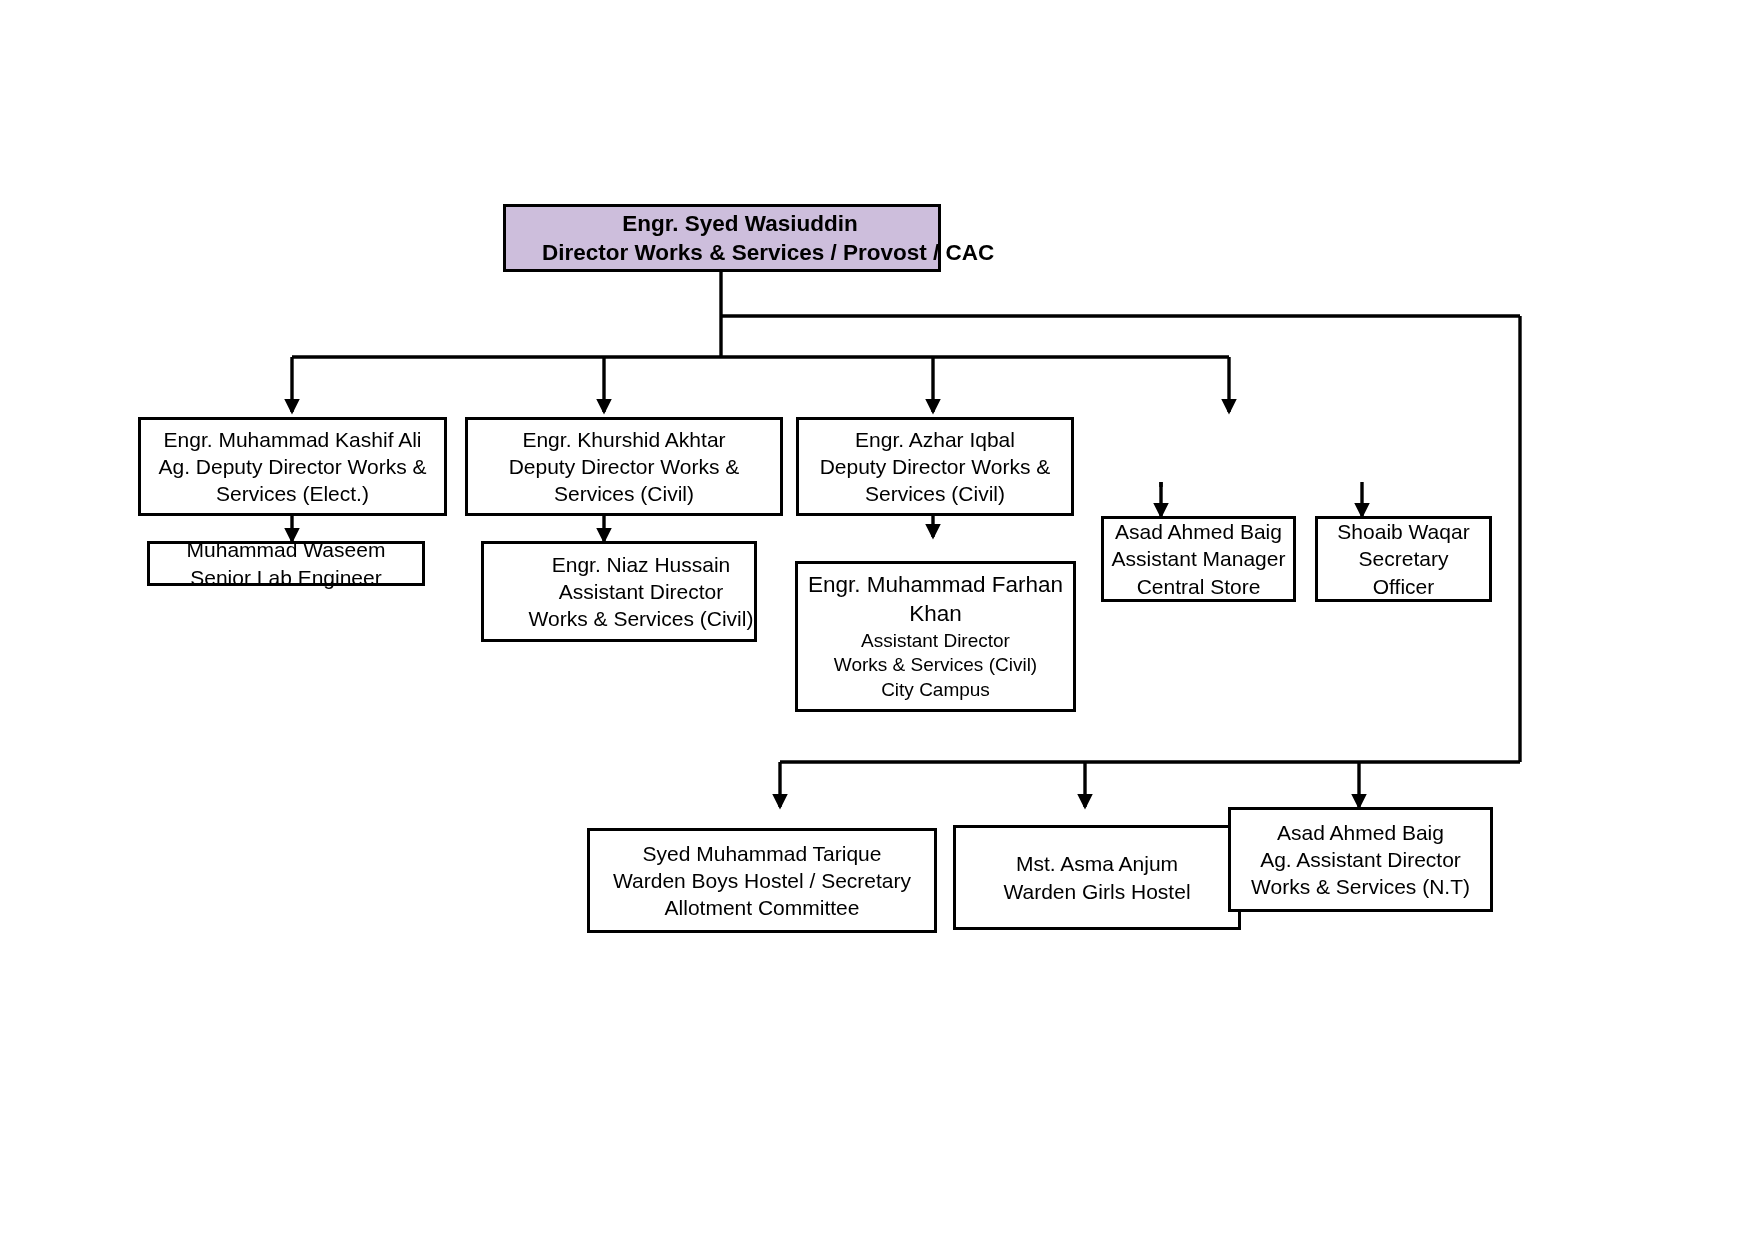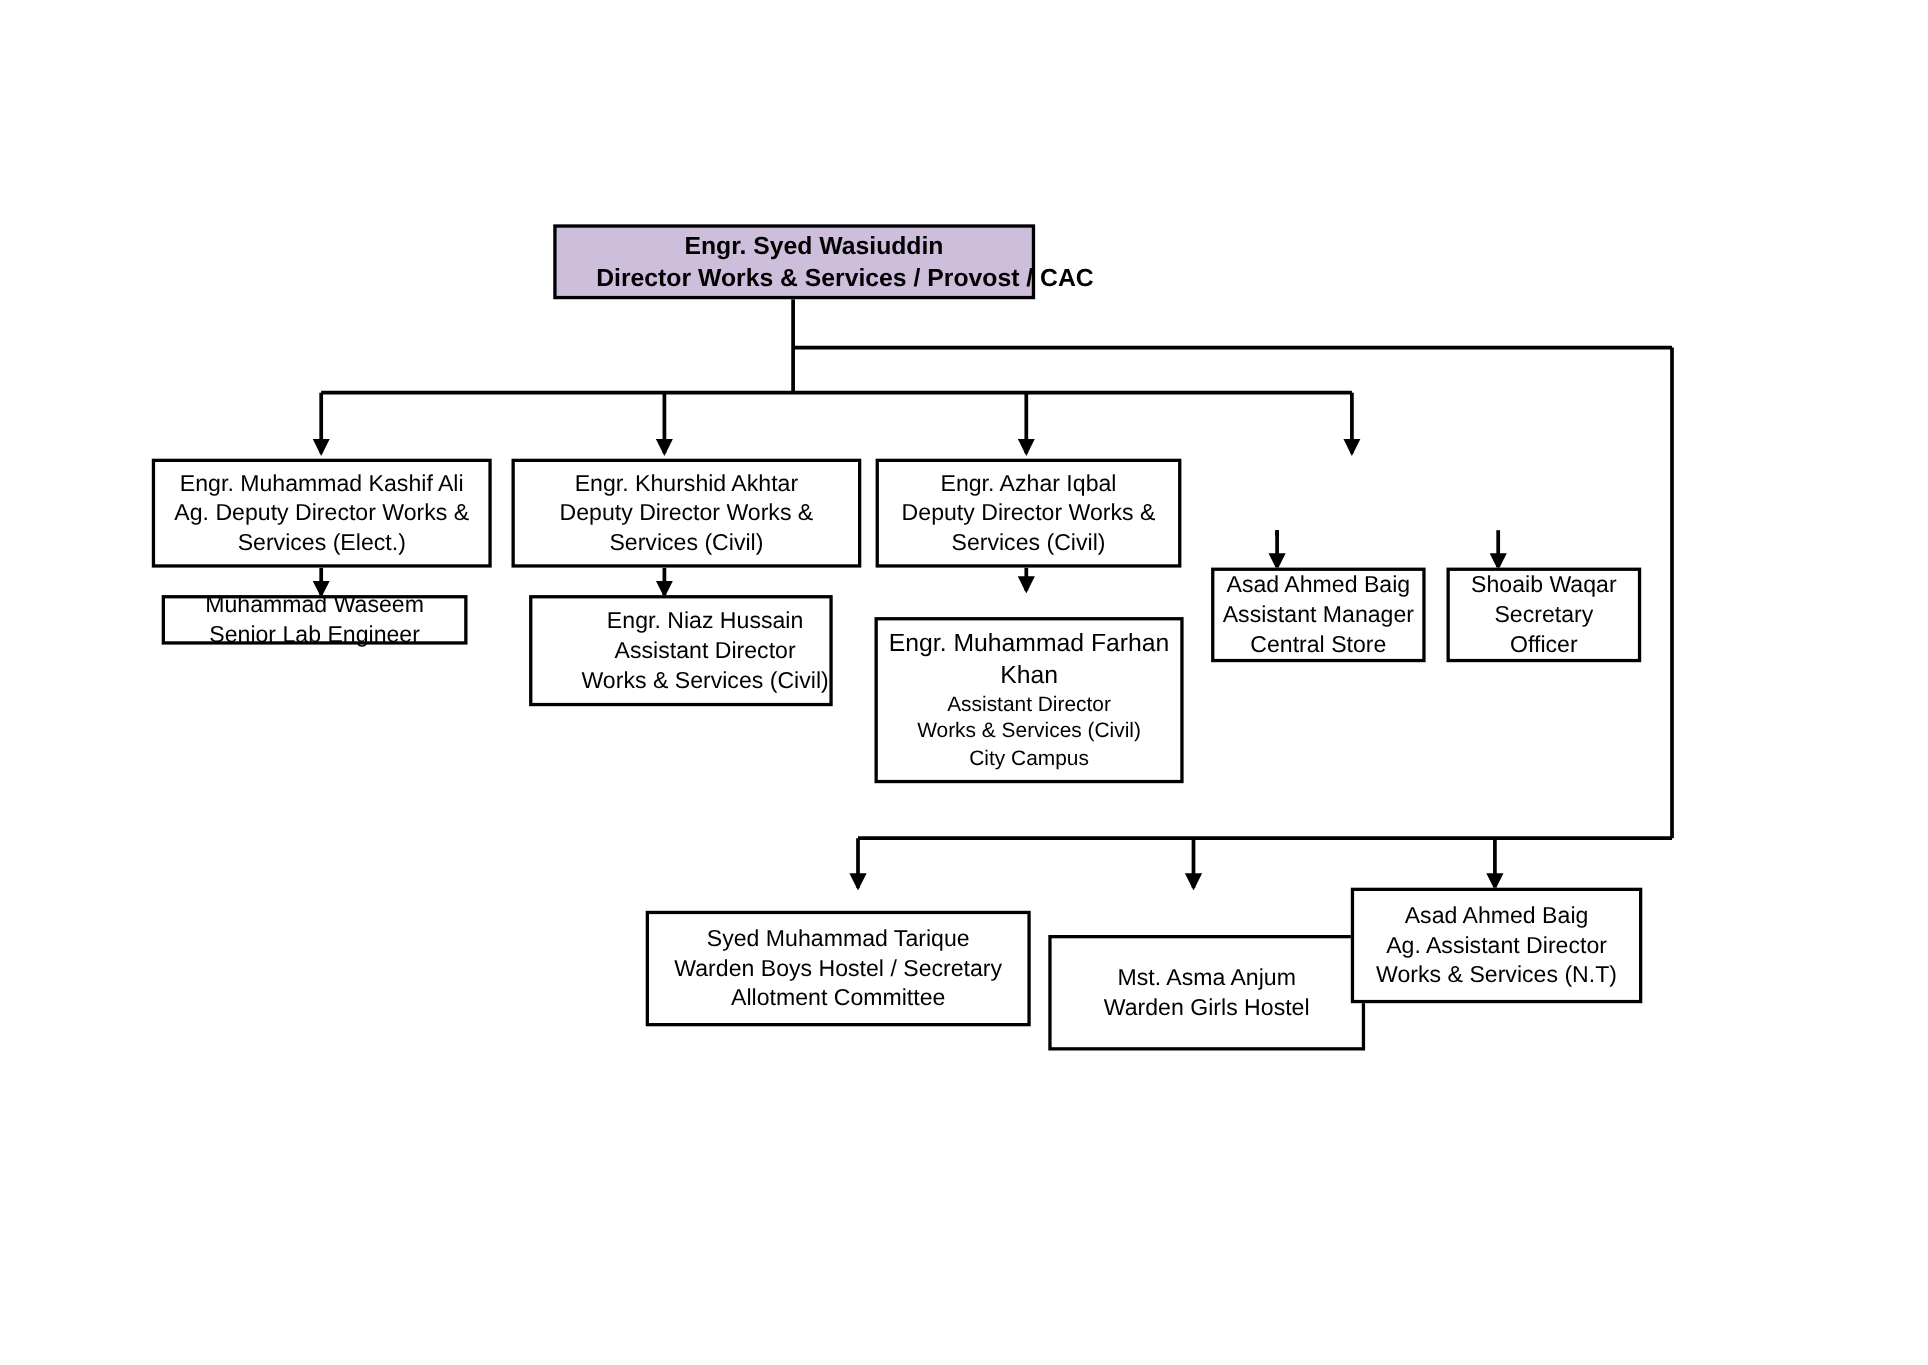--- a/index.html
+++ b/index.html
@@ -151,21 +151,21 @@
     <span class="line s21">Secretary</span>
     <span class="line s21">Officer</span>
   </div>
 
   <div class="node" style="left:587px; top:828px; width:350px; height:105px;">
     <span class="line s21">Syed Muhammad Tarique</span>
     <span class="line s21">Warden Boys Hostel / Secretary</span>
     <span class="line s21">Allotment Committee</span>
   </div>
 
-  <div class="node" style="left:953px; top:850px; width:288px; height:105px;">
+  <div class="node" style="left:953px; top:825px; width:288px; height:105px;">
     <span class="line s21">Mst. Asma Anjum</span>
     <span class="line s21">Warden Girls Hostel</span>
   </div>
 
   <div class="node" style="left:1228px; top:807px; width:265px; height:105px;">
     <span class="line s21">Asad Ahmed Baig</span>
     <span class="line s21">Ag. Assistant Director</span>
     <span class="line s21">Works &amp; Services (N.T)</span>
   </div>
 

